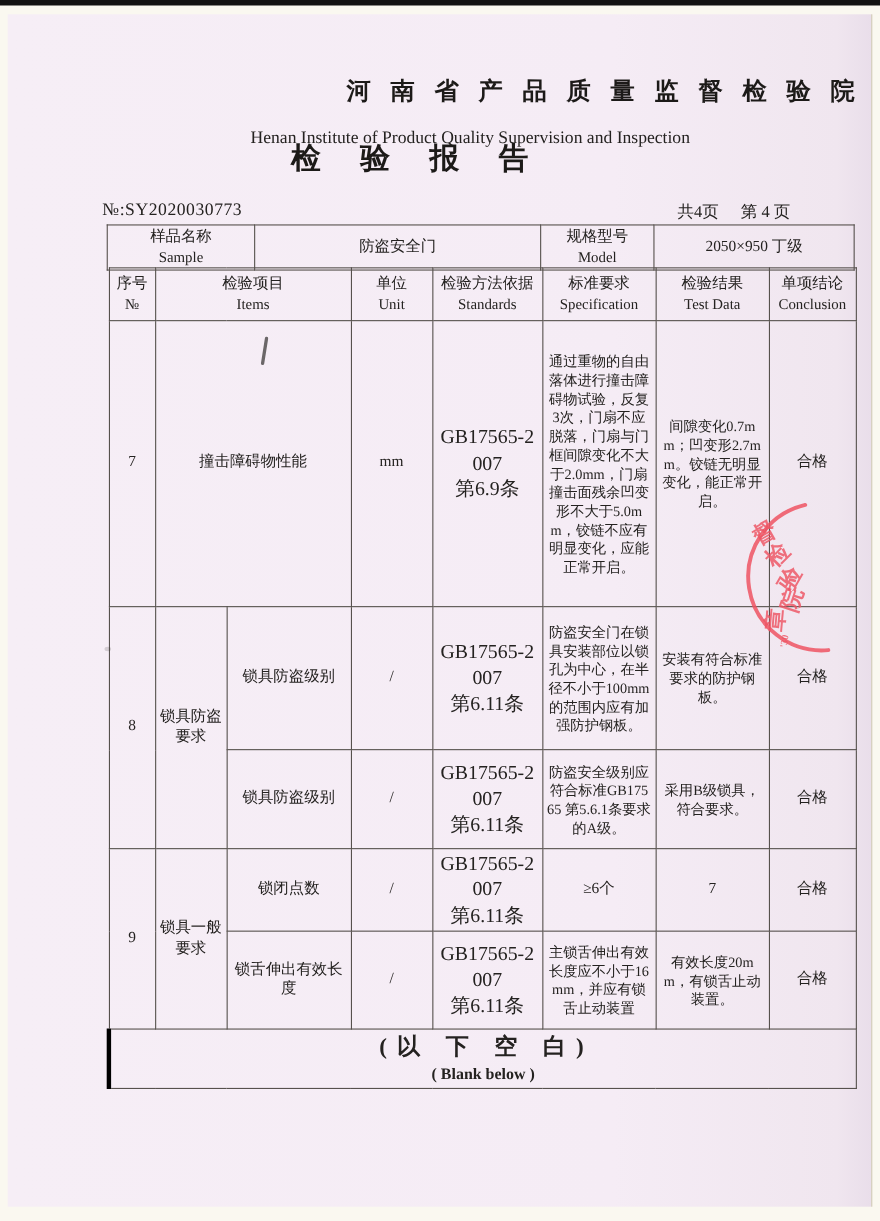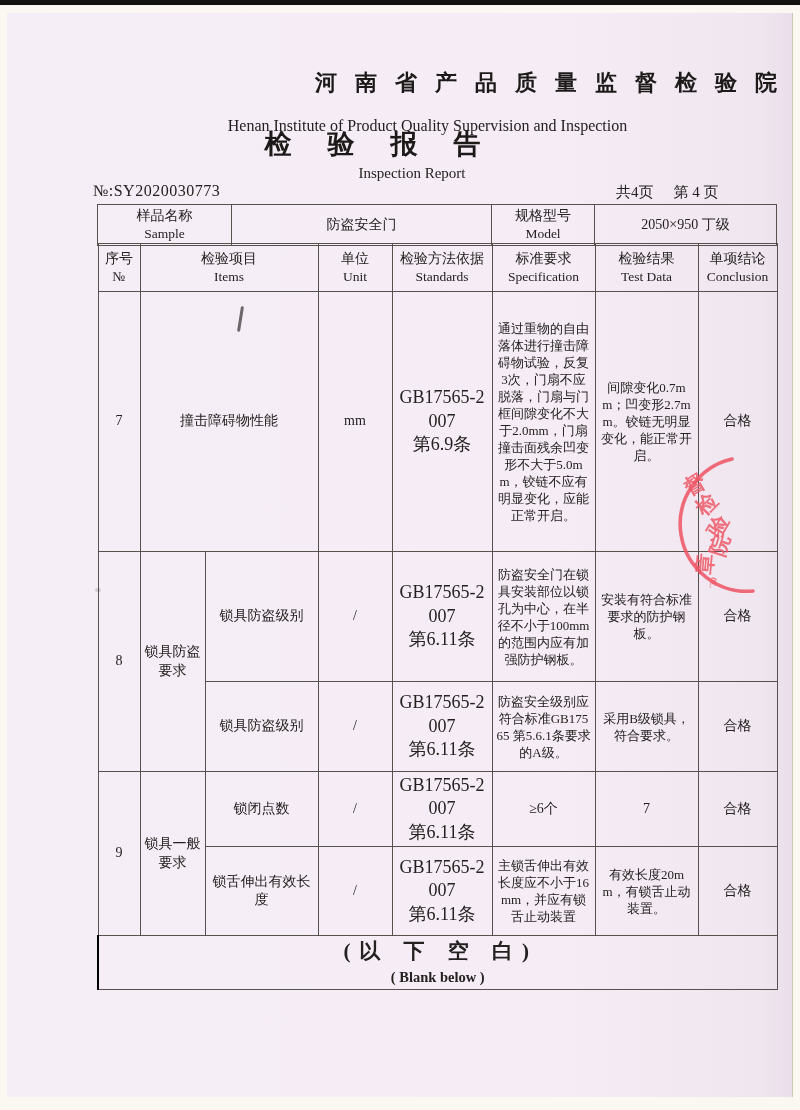--- a/index.html
+++ b/index.html
@@ -43,21 +43,21 @@
   .t2 { position:absolute; left:83px; top:243px; width:679px; }
   td {
     border:1px solid #56514d;
     text-align:center; vertical-align:middle;
     font-size:14px; line-height:1.3; padding:2px 3px;
     word-break:break-all;
   }
   .l2 { font-size:13.5px; }
   .std { white-space:pre-line; font-size:18px; }
   .wrap { font-size:13px; line-height:17px; }
-  .blank-cell { border-left:2px solid #000000; }
+  .blank-cell { border-left:4px solid #000000; }
   .blank-cn { font-size:21px; font-weight:bold; letter-spacing:9px; padding-left:6px; }
   .blank-en { font-size:14.5px; font-weight:bold; margin-top:3px; }
   .stamp { position:absolute; left:650px; top:442px; width:150px; height:175px; pointer-events:none; }
   .stamp text {
     font-family:"Liberation Serif","DejaVu Serif",serif;
     font-weight:bold; fill:#ee5463; opacity:0.82;
   }
   .speck { position:absolute; background:#3c3a38; opacity:0.75; border-radius:2px; }
   .speck-1 { left:239px; top:306px; width:3px; height:26px; transform:rotate(9deg); }
   .speck-2 { left:95px; top:588px; width:6px; height:4px; opacity:0.18; border-radius:50%; }
@@ -65,21 +65,20 @@
 </head>
 <body>
 
 <div id="page">
   <div class="paper"></div>
   <div class="top-band"></div>
 
   <div class="institute-cn">河南省产品质量监督检验院</div>
   <div class="institute-en">Henan Institute of Product Quality Supervision and Inspection</div>
   <div class="report-cn">检验报告</div>
-  <div class="report-en">Inspection Report</div>
   <div class="report-no">№:SY2020030773</div>
   <div class="pages">
     <span>共4页</span>
     <span>第 4 页</span>
   </div>
 
   <table class="t1">
     <colgroup>
         <col style="width:134px">
         <col style="width:260px">

